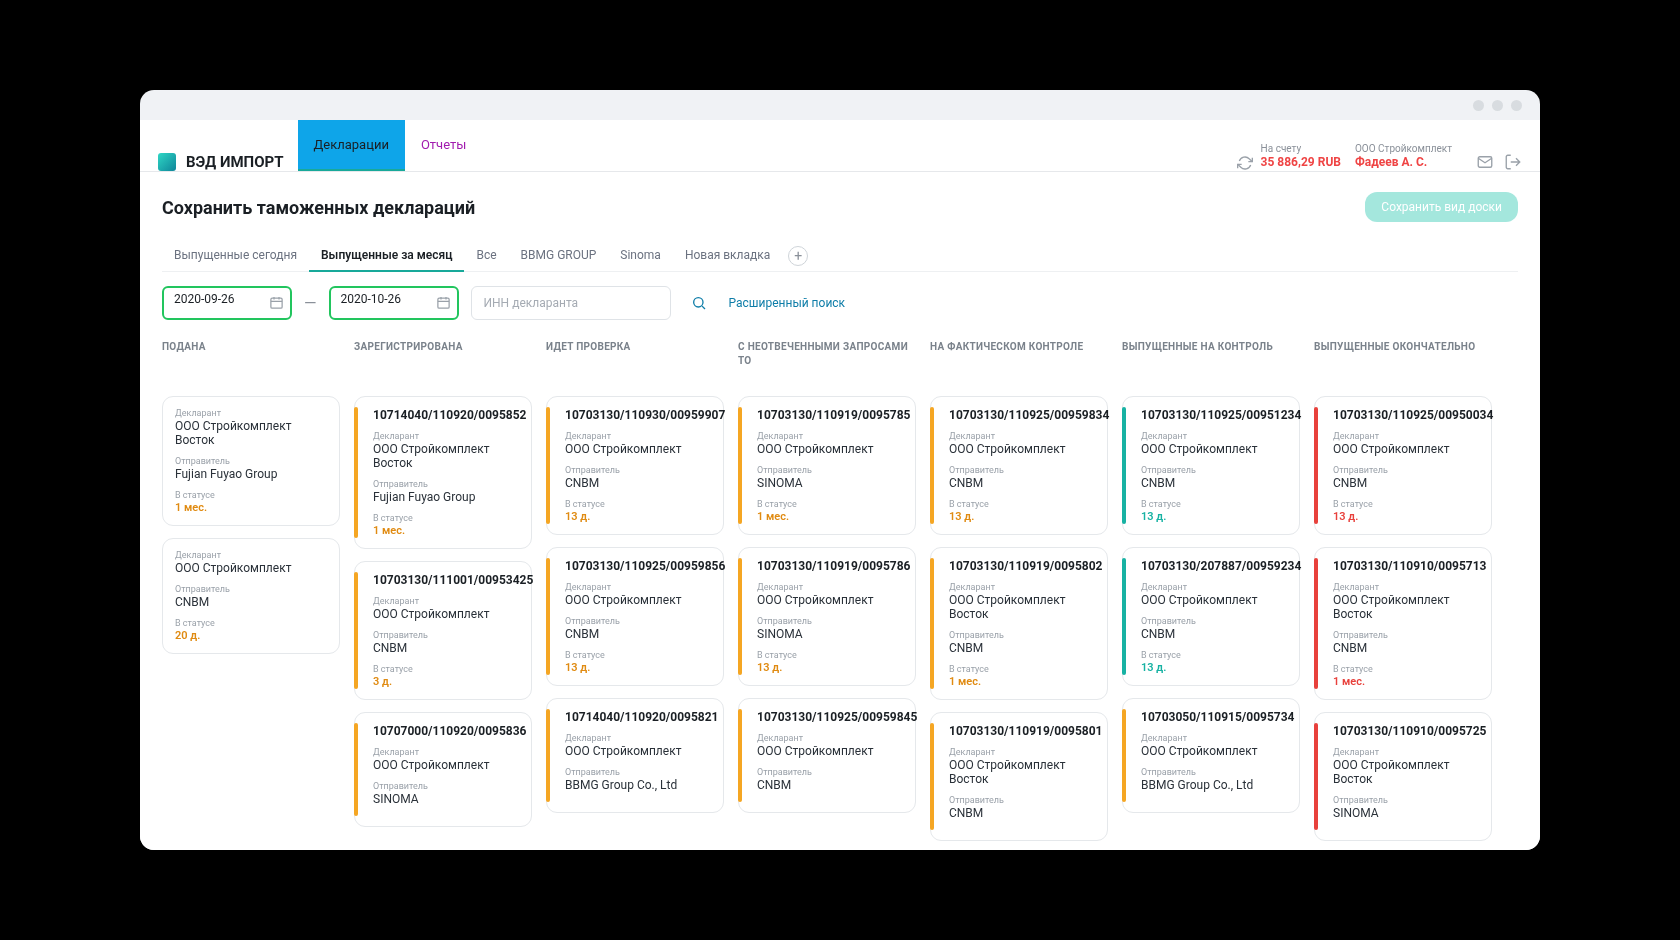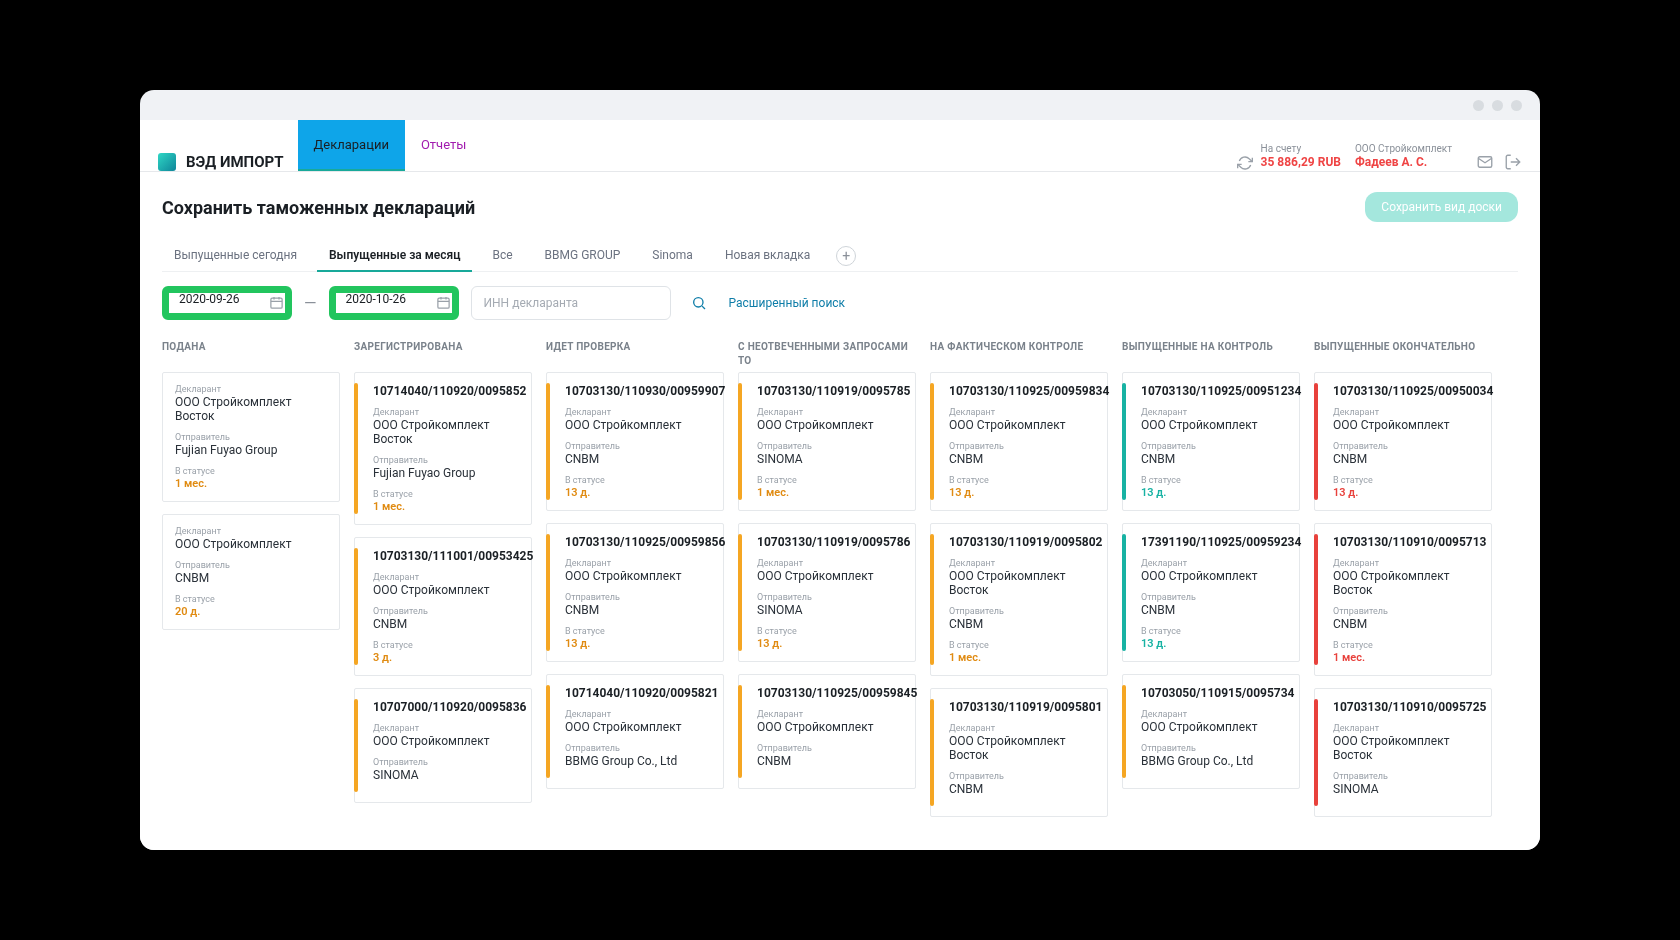--- a/index.html
+++ b/index.html
@@ -15,37 +15,37 @@
 .navtab.active{color:#1a1f24;border-bottom-color:#18a99a;background:#0ea5e9}
 .spacer{flex:1}
 .acct{font-size:10px;color:#8a9099;text-align:left;line-height:1.3;margin-right:14px}
 .acct b{font-size:12px;color:#ef4444;font-weight:700;display:block}
 .icn{width:18px;height:18px;color:#9aa1a9;cursor:pointer;margin-left:10px}
 .refresh-icn{width:16px;height:16px;color:#9aa1a9;margin-right:8px}
 .content{background:#fff;padding:20px 22px;height:calc(100% - 82px);overflow:hidden}
 .pagehead{display:flex;align-items:center;justify-content:space-between;margin-bottom:18px}
 .pagehead h1{font-size:18px;font-weight:700;color:#1a1f24}
 .savebtn{background:#7eddd0;color:#fff;font-size:12px;padding:8px 16px;border:none;border-radius:12px;opacity:.7}
-.tabs2{display:flex;align-items:center;gap:8px;margin-bottom:14px;border-bottom:1px solid #eef0f2}
+.tabs2{display:flex;align-items:center;gap:0;margin-bottom:14px;border-bottom:1px solid #eef0f2}
 .tab2{font-size:12px;color:#6b7280;padding:8px 12px;cursor:pointer;border-bottom:2px solid transparent;margin-bottom:-1px}
 .tab2.active{color:#1a1f24;font-weight:600;border-bottom-color:#18a99a}
 .addtab{width:20px;height:20px;border:1px solid #cfd4d9;border-radius:50%;display:flex;align-items:center;justify-content:center;color:#8a9099;font-size:14px;margin-left:6px;cursor:pointer}
 .filters{display:flex;align-items:center;gap:12px;margin-bottom:20px}
 .datein{position:relative}
-.datein input{width:130px;height:34px;border:7px solid #22c55e;border-radius:6px;padding:0 30px 8px 10px;font-size:12px;color:#1a1f24}
+.datein input{width:130px;height:34px;border:2px solid #22c55e;border-radius:6px;padding:0 30px 8px 10px;font-size:12px;color:#1a1f24}
 .cal-icn{position:absolute;right:8px;top:9px;width:15px;height:15px;color:#9aa1a9;pointer-events:none}
 .dash{color:#8a9099}
 .txtfilter{height:34px;border:1px solid #dfe3e7;border-radius:6px;padding:0 12px;font-size:12px;width:200px}
 .txtfilter::placeholder{color:#a5abb3}
 .adv{display:flex;align-items:center;gap:22px;color:#0e7da8;font-size:12px;cursor:pointer;margin-left:8px}
 .adv svg{width:16px;height:16px}
 .board{display:flex;gap:14px;overflow-x:auto}
 .col{flex:0 0 178px;min-width:178px}
-.colhead{font-size:10px;font-weight:700;letter-spacing:.3px;color:#7a828b;text-transform:uppercase;line-height:1.35;min-height:30px;margin-bottom:2px}
-.card{border:1px solid #e5e8eb;border-radius:2px;padding:11px 12px;margin-bottom:12px;position:relative;background:#fff;cursor:pointer}
+.colhead{font-size:10px;font-weight:700;letter-spacing:.3px;color:#7a828b;text-transform:uppercase;line-height:1.35;min-height:30px;margin-bottom:26px}
+.card{border:1px solid #e5e8eb;border-radius:11px;padding:11px 12px;margin-bottom:12px;position:relative;background:#fff;cursor:pointer}
 .card.simple{border-left-width:1px}
 .bar{position:absolute;left:-1px;top:10px;bottom:10px;width:4px;border-radius:2px}
 .bar.orange{background:#f5a623}
 .bar.teal{background:#17b2a3}
 .bar.red{background:#e8413c}
 .cid{font-size:12px;font-weight:700;color:#1a1f24;margin-bottom:9px;margin-left:6px}
 .lbl{font-size:9px;color:#9aa1a9;margin-bottom:1px}
 .val{font-size:12px;color:#2a3139;margin-bottom:9px}
 .stat{font-size:11px;font-weight:600}
 .stat.orange{color:#e08b12}
@@ -288,21 +288,21 @@
             <div class="cid">10703130/110925/00951234</div>
             <div class="lbl">Декларант</div>
             <div class="val">ООО Стройкомплект</div>
             <div class="lbl">Отправитель</div>
             <div class="val">CNBM</div>
             <div class="lbl">В статусе</div>
             <div class="stat teal">13 д.</div>
           </div>
           <div class="card">
             <div class="bar teal"></div>
-            <div class="cid">17391190/110925/00959234</div>
+            <div class="cid">10703130/207887/00959234</div>
             <div class="lbl">Декларант</div>
             <div class="val">ООО Стройкомплект</div>
             <div class="lbl">Отправитель</div>
             <div class="val">CNBM</div>
             <div class="lbl">В статусе</div>
             <div class="stat teal">13 д.</div>
           </div>
           <div class="card">
             <div class="bar orange"></div>
             <div class="cid">10703050/110915/0095734</div>

